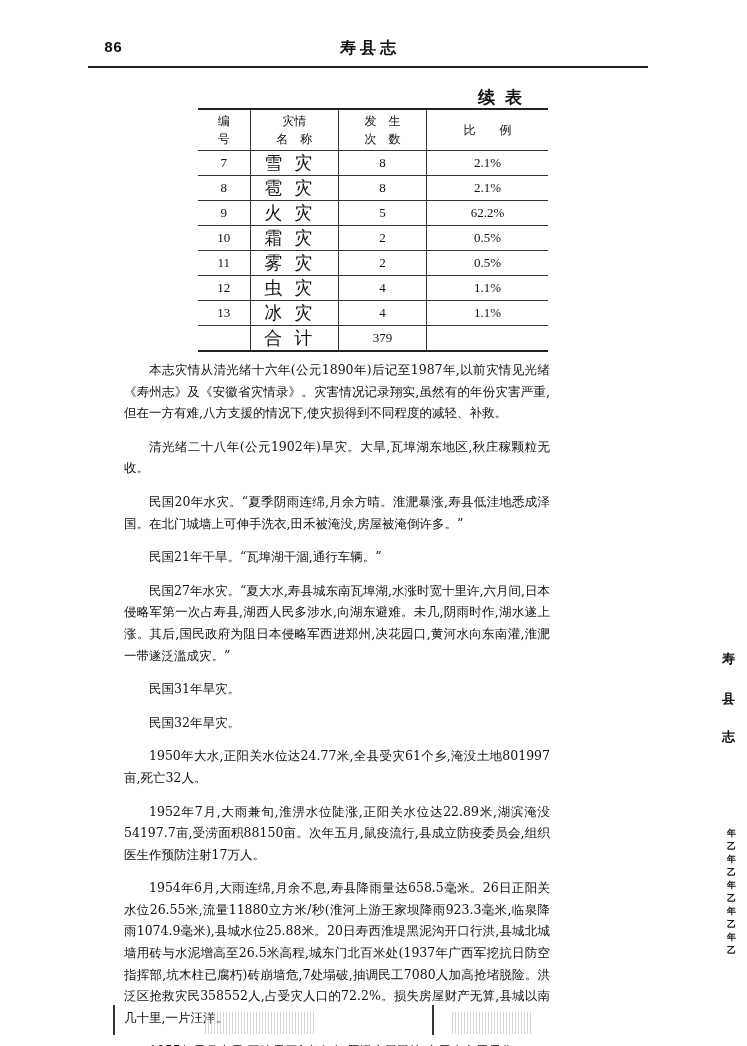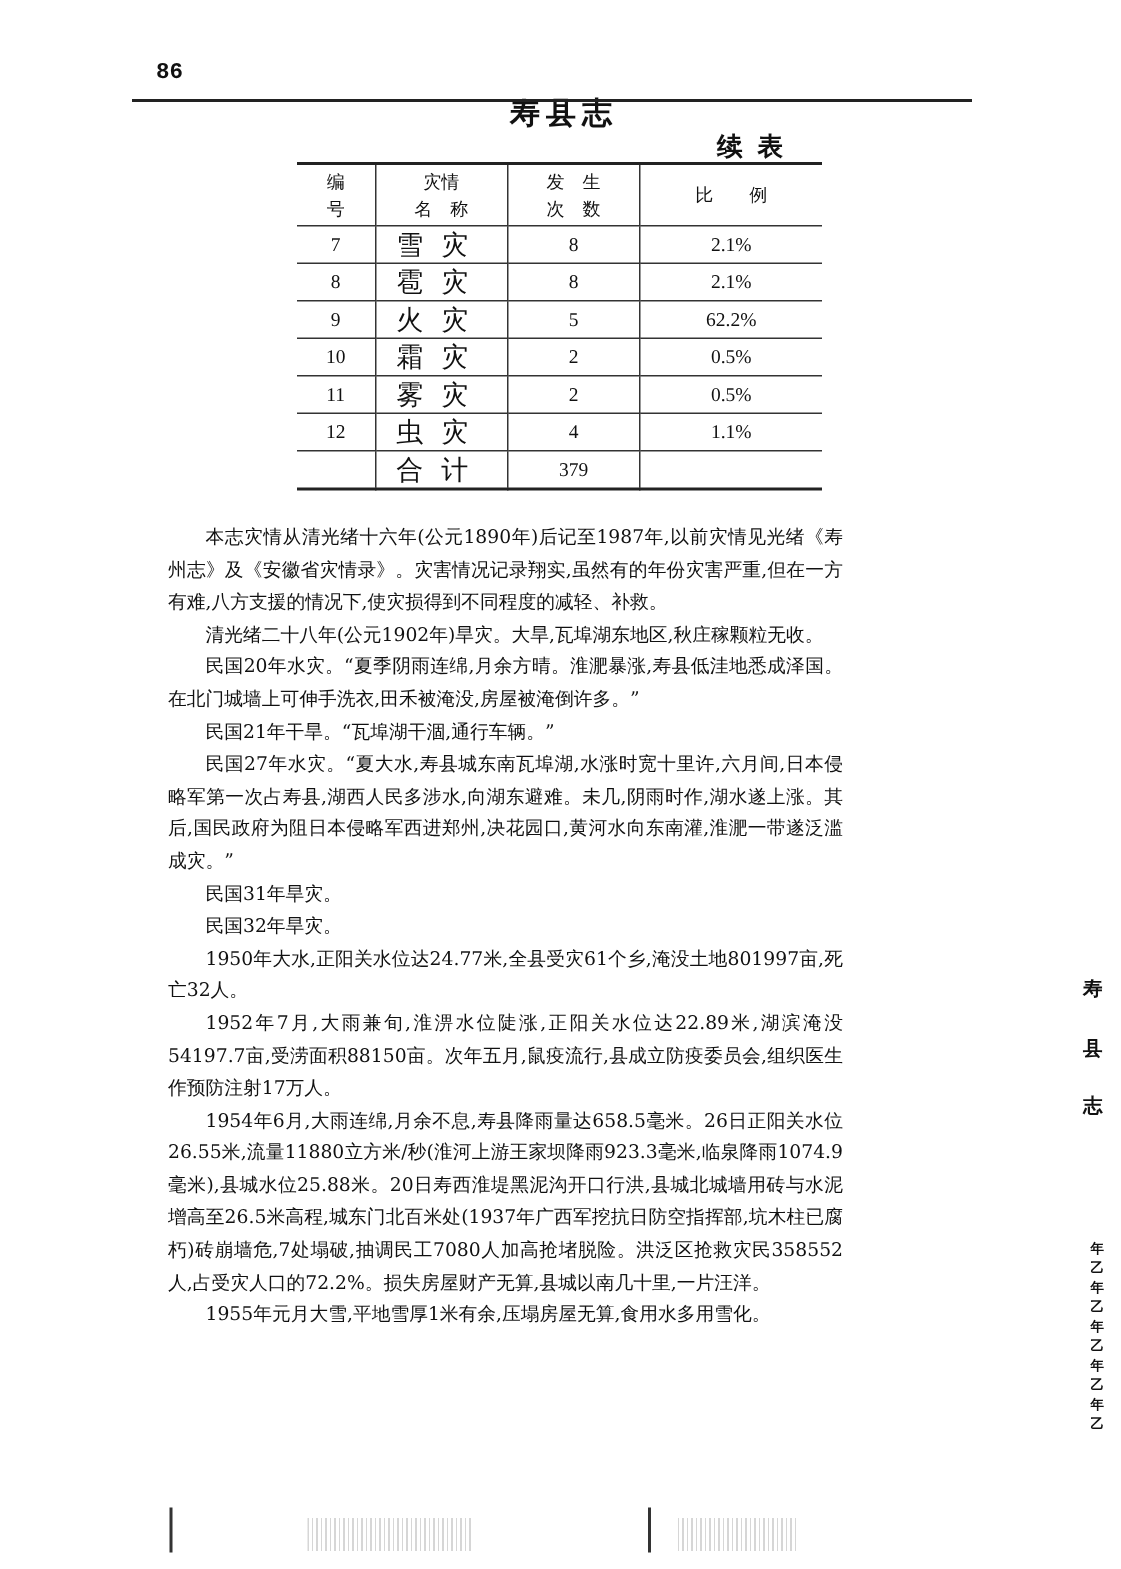--- a/index.html
+++ b/index.html
@@ -1,39 +1,39 @@
 <!DOCTYPE html>
 <html><head>
 <meta charset="utf-8">
 <style>
   html, body { margin:0; padding:0; background:#ffffff; }
   body { width:747px; height:1046px; position:relative; overflow:hidden;
          font-family:"DejaVu Serif", serif; color:#111; }
   .page-num { position:absolute; left:104px; top:40px; font-size:15px; font-weight:bold;
               font-family:Liberation Mono, monospace; }
-  .running-title { position:absolute; left:340px; top:38px; font-size:20px; font-weight:bold;
-                   letter-spacing:4px;margin-top:24px; }
+  .running-title { position:absolute; left:340px; top:38px; font-size:16px; font-weight:bold;
+                   letter-spacing:4px; }
   .header-rule { position:absolute; left:88px; top:66px; width:560px; height:0;
                  border-top:2px solid #222; }
   .table-caption { position:absolute; left:478px; top:86px; font-size:17px; font-weight:bold;
                    letter-spacing:10px; }
   table.disaster { position:absolute; left:198px; top:108px; width:350px;
                    border-collapse:collapse; font-size:13px; font-family:"Liberation Serif", serif; }
   table.disaster { border-top:2px solid #222; border-bottom:2px solid #222; }
   table.disaster td, table.disaster th { border:1px solid #333; text-align:center;
                    padding:0; height:21px; font-weight:normal; }
   table.disaster tr td:first-child, table.disaster tr th:first-child { border-left:none; }
   table.disaster tr td:last-child, table.disaster tr th:last-child { border-right:none; }
   table.disaster thead th { height:40px; font-size:12px; line-height:18px;
                    font-family:"DejaVu Serif", serif; }
   .c1 { width:52px; } .c2 { width:88px;margin-left:27px; } .c3 { width:88px; } .c4 { width:122px; }
   .name-cell { letter-spacing:12px; font-family:Liberation Mono, monospace; font-size:18px; }
   .body-text { position:absolute; left:112px; top:347px; width:450px; font-size:12.5px;
                line-height:21.6px; text-align:justify; }
-  .body-text p { margin:0; text-indent:2em; }
+  .body-text p { margin:12px; text-indent:2em; }
   .side-mark { position:absolute; left:722px; font-size:13px; font-weight:bold; }
   .side-strip { position:absolute; left:727px; top:827px; width:12px; font-size:9px;
                 line-height:13px; font-weight:bold; }
   .scan-bar { position:absolute; top:1005px; height:30px; width:2px; background:#333; }
   .scan-noise { position:absolute; top:1012px; height:22px; background:
                repeating-linear-gradient(90deg, #bbb 0 1px, transparent 1px 3px); opacity:.6; }
 </style>
 </head>
 <body>
 
@@ -94,20 +94,26 @@
         <td>2</td>
         <td>0.5%</td>
       </tr>
       <tr>
         <td>12</td>
         <td class="name-cell">虫灾</td>
         <td>4</td>
         <td>1.1%</td>
       </tr>
       <tr>
+        <td>13</td>
+        <td class="name-cell">冰灾</td>
+        <td>4</td>
+        <td>1.1%</td>
+      </tr>
+      <tr>
         <td></td>
         <td class="name-cell">合计</td>
         <td>379</td>
         <td></td>
       </tr>
     </tbody>
 </table>
 
 <div class="body-text" id="body-text">
     <p>本志灾情从清光绪十六年(公元1890年)后记至1987年,以前灾情见光绪《寿州志》及《安徽省灾情录》。灾害情况记录翔实,虽然有的年份灾害严重,但在一方有难,八方支援的情况下,使灾损得到不同程度的减轻、补救。</p>

